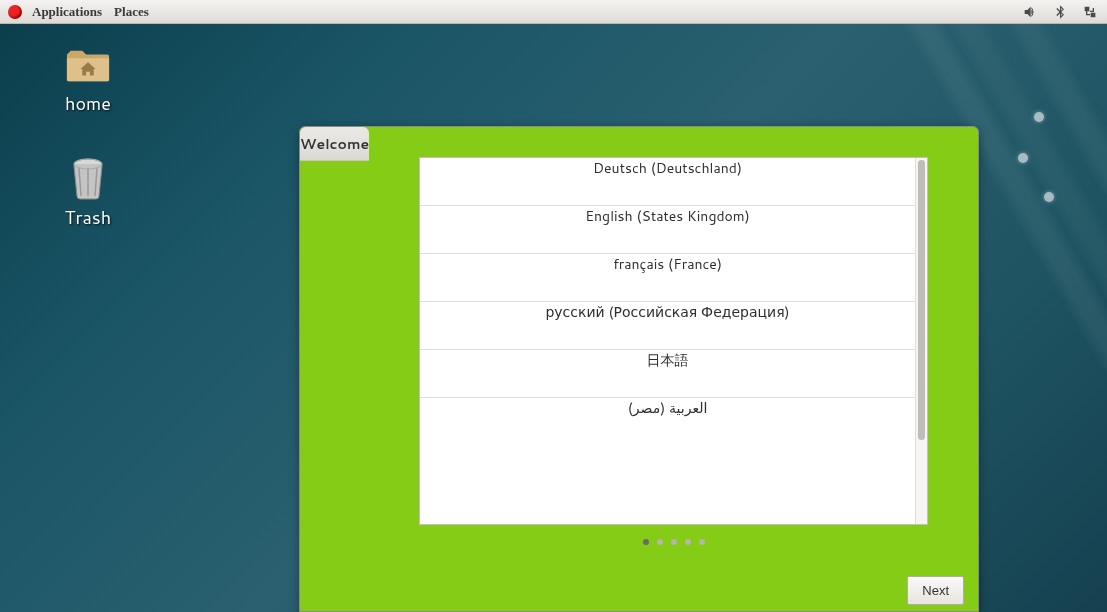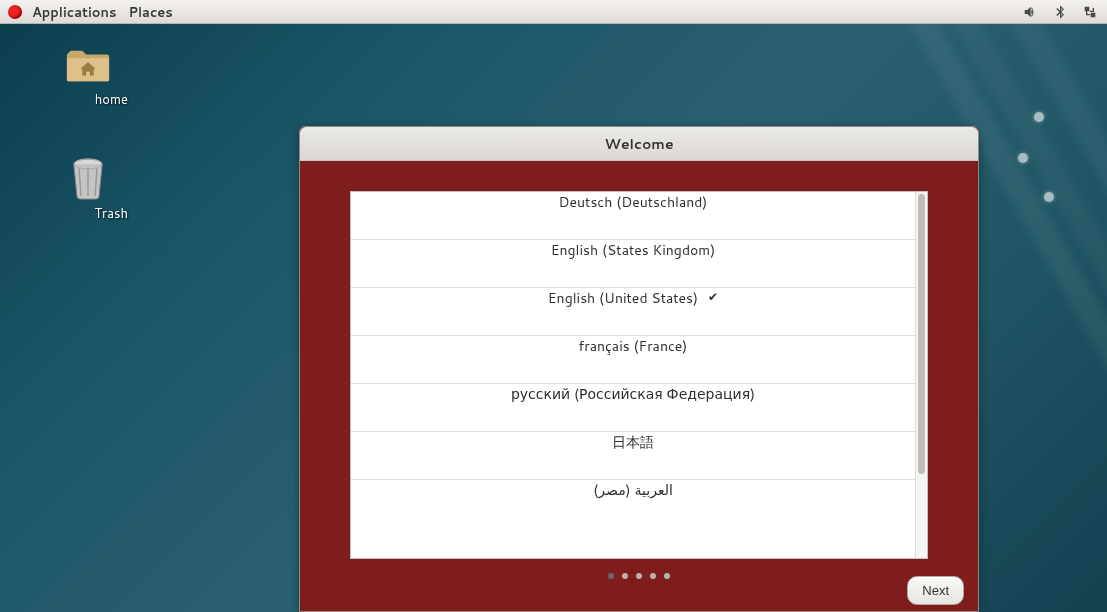--- a/index.html
+++ b/index.html
@@ -31,56 +31,56 @@
   position: absolute; top: 0; left: 0; right: 0;
   height: 24px;
   background: linear-gradient(#f4f2f0, #dedbd7);
   border-bottom: 1px solid #b8b4ae;
   display: flex; align-items: center;
   padding: 0 8px;
   font-size: 13px; font-weight: bold;
   color: #3a3a3a;
   z-index: 10;
 }
-.top-panel .left { display:flex; align-items:center; gap:12px; }
+.top-panel .left { display:flex; align-items:center; gap:12px;font-family:Liberation Serif, serif; }
 .top-panel .right { margin-left:auto; display:flex; align-items:center; gap:12px; color:#555; }
 .rh-logo{width:14px;height:14px;border-radius:50%;background:radial-gradient(circle at 40% 40%, #e22 40%, #900 70%, #600 100%);display:inline-block;margin-right:6px;vertical-align:middle}
 .app-entry{display:flex;align-items:center;gap:4px}
 .tray-icon{display:inline-flex;align-items:center;justify-content:center;width:18px;height:18px}
 .tray-icon svg{width:16px;height:16px;fill:#4a4a4a}
 
 .desktop-icon {
   position: absolute;
   width: 80px;
-  text-align: right;
+  text-align: center;
   color: #fff;
-  font-size: 13px;
+  font-size: 18px;
   text-shadow: 1px 1px 2px rgba(0,0,0,.8);
 }
 .desktop-icon .icon-box {
   width: 48px; height: 40px; margin: 0 auto 4px;
   display:flex;align-items:center;justify-content:center;
 }
 .desktop-icon.home-icon { top: 46px; left: 48px; }
 .desktop-icon.trash-icon { top: 160px; left: 48px; }
 
 .folder-svg{width:46px;height:40px}
 .trash-svg{width:36px;height:44px}
 
 .setup-window {
   position: absolute;
   top: 126px;
   left: 299px;
   width: 680px;
   height: 486px;
-  background: #7f1d1d;
+  background: #84cc16;
   border: 1px solid #8a8a86;
   border-radius: 6px 6px 0 0;
   box-shadow: 0 2px 10px rgba(0,0,0,.35);
-  display:flex; flex-direction:column;
+  display:flex; flex-direction:row;
 }
 .setup-window .titlebar {
   height: 34px;
   background: linear-gradient(#ebe9e6, #dcd9d5);
   border-bottom: 1px solid #c9c6c1;
   border-radius: 6px 6px 0 0;
   display:flex;align-items:center;justify-content:center;
   font-weight:bold;font-size:14px;color:#333;
 }
 .setup-body {
@@ -123,21 +123,21 @@
   display:flex;justify-content:center;gap:8px;
   margin-top:14px;
 }
 .page-dot{width:6px;height:6px;border-radius:50%;background:#b8b4ae}
 .page-dot.active{background:#6a6a6a}
 .next-btn{
   position:absolute;
   bottom:6px;right:14px;
   background:linear-gradient(#faf9f7,#e7e5e1);
   border:1px solid #b0ada7;
-  border-radius:10px;
+  border-radius:2px;
   padding:6px 14px;
   font-size:13px;color:#333;
   box-shadow: inset 0 1px 0 #fff;
   cursor:pointer;
 }
 </style>
 </head>
 <body>
 
 <div class="dot d1"></div>
@@ -201,24 +201,20 @@
   <div class="setup-body">
     <div class="lang-list-wrap">
       <div class="lang-list" id="lang-list">
           <div class="lang-item">
             <span>Deutsch (Deutschland)</span>
           </div>
           <div class="lang-item">
             <span>English (States Kingdom)</span>
           </div>
           <div class="lang-item">
-            <span>English (United States)</span>
-            <span class="check">✔</span>
-          </div>
-          <div class="lang-item">
             <span>français (France)</span>
           </div>
           <div class="lang-item">
             <span>русский (Российская Федерация)</span>
           </div>
           <div class="lang-item">
             <span>日本語</span>
           </div>
           <div class="lang-item">
             <span>العربية (مصر)</span>

